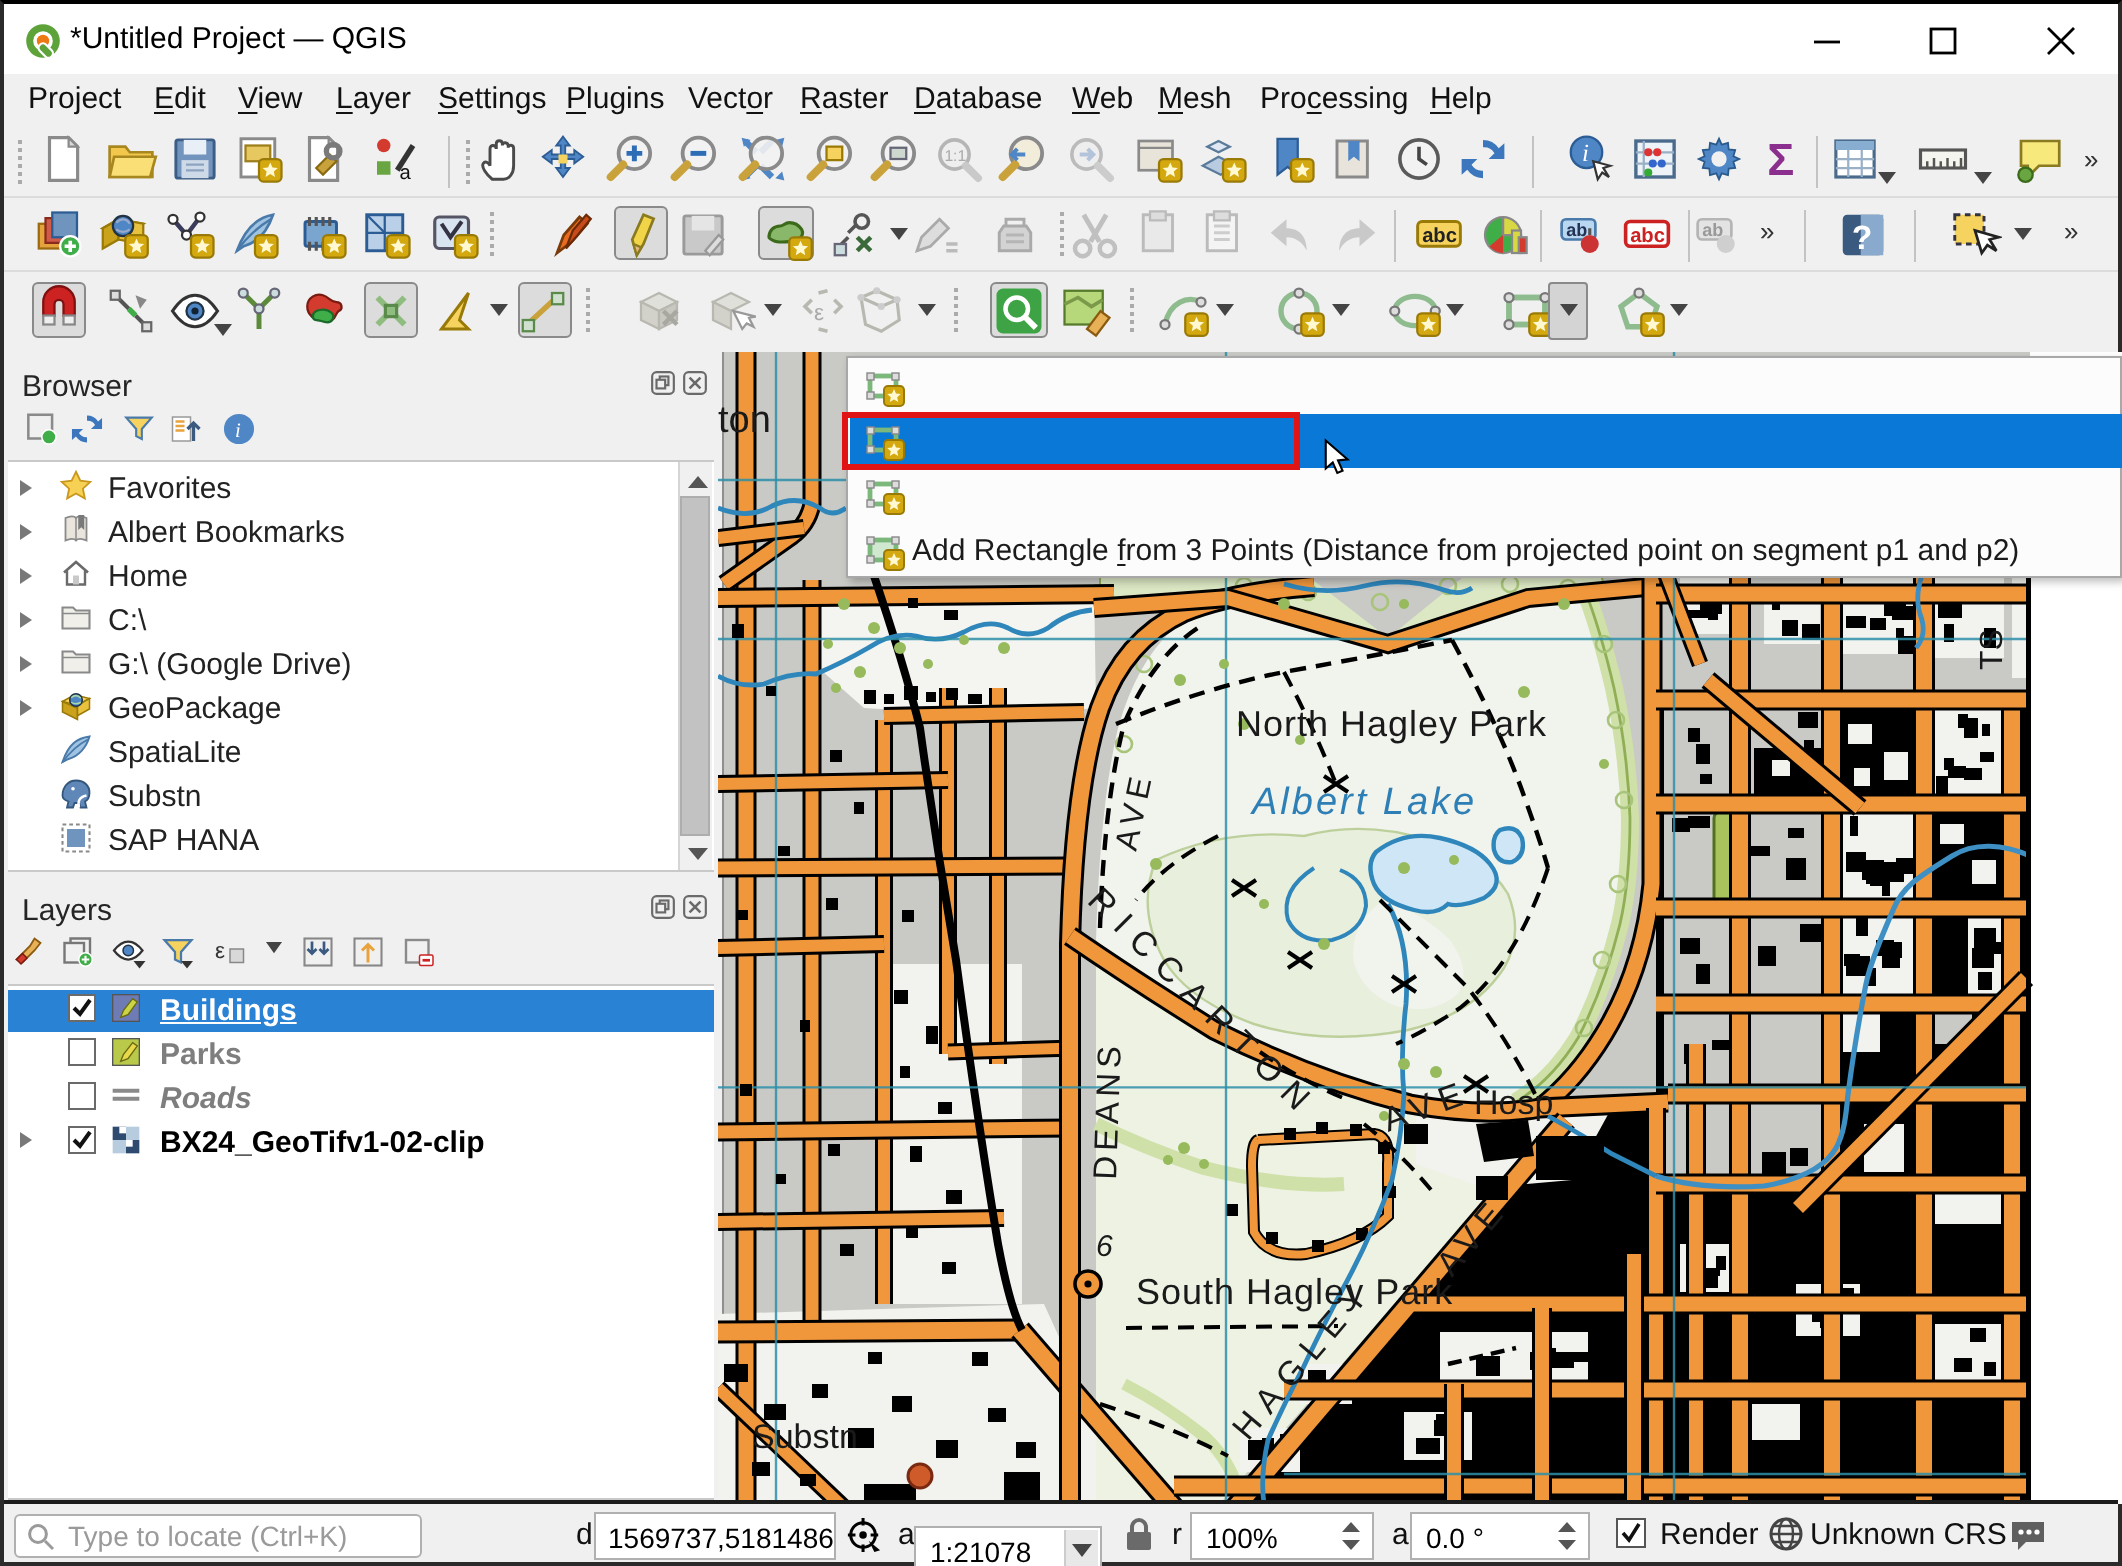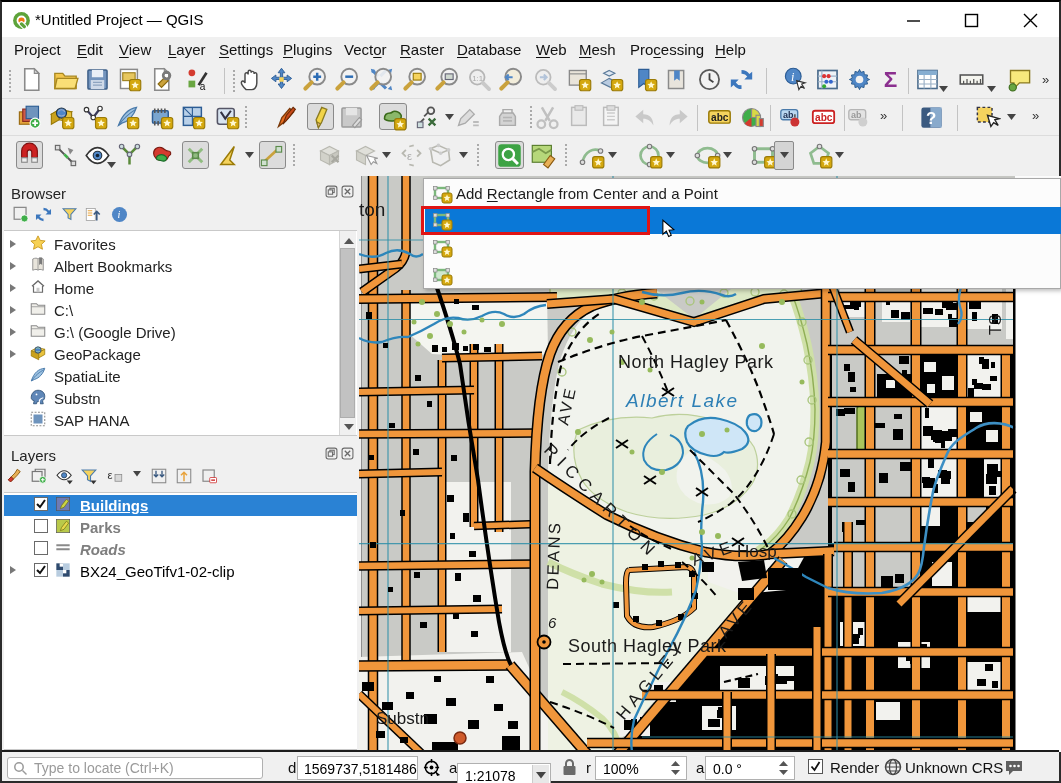--- a/index.html
+++ b/index.html
@@ -687,21 +687,21 @@
         </svg>
       </div>
 <svg class="ic" style="left:53px;top:386px" width="16" height="16" viewBox="0 0 24 24">
         <rect x="2" y="2" width="10" height="10" fill="#2e4a6e"></rect>
         <rect x="12" y="2" width="10" height="10" fill="#b8ccdf"></rect>
         <rect x="2" y="12" width="10" height="10" fill="#b8ccdf"></rect>
         <rect x="12" y="12" width="10" height="10" fill="#2e4a6e"></rect>
         <rect x="12" y="12" width="5" height="5" fill="#fff"></rect>
         <rect x="7" y="2" width="5" height="5" fill="#fff"></rect>
       </svg>
-<span class="abs" style="left:78px;top:387px;font-size:15px;font-weight:normal;color:#000">BX24_GeoTifv1-02-clip</span>
+<span class="abs" style="left:78px;top:387px;font-size:15px;font-weight:bold;color:#000">BX24_GeoTifv1-02-clip</span>
 </div>
 <svg id="map" width="702" height="576" viewBox="357 174 702 576">
       <rect x="357" y="174" width="656" height="576" fill="#c9cac6"></rect>
       <rect x="357" y="174" width="2" height="576" fill="#f0f0f0"></rect>
       <rect x="359" y="174" width="1" height="576" fill="#8f8f8f"></rect>
       <rect x="1013" y="174" width="46" height="576" fill="#fff"></rect>
       <path d="M405,330 L408,292 L545,290 L546,352 L500,356 L430,352 Z" fill="#f4f5f0"></path>
       <rect x="437" y="480" width="72" height="170" fill="#f2f2ee"></rect>
       <path d="M357,655 L520,650 L545,705 L565,752 L357,752 Z" fill="#f2f2ee"></path>
       <path d="M546,468 Q548,400 557,362 Q566,330 584,313 L612,299 L692,321 L762,299 L790,291 Q798,312 805,342 Q812,375 813,407 Q813,438 808,460 Q800,492 787,517 Q773,540 752,551 Q725,558 694,554 Q660,546 618,524 Q585,505 562,486 Z" fill="#f1f3ed"></path>
@@ -1110,23 +1110,20 @@
     </svg>
 <div id="cmenu">
 <svg class="ic" style="left:9px;top:5px" width="20" height="20" viewBox="0 0 20 20">
 <rect x="2" y="4" width="13" height="10" fill="none" stroke="#7cb87c" stroke-width="2.4"></rect>
 <rect x="0.5" y="2.5" width="3.5" height="3.5" fill="#ddd" stroke="#888" stroke-width=".7"></rect>
 <rect x="13" y="2.5" width="3.5" height="3.5" fill="#ddd" stroke="#888" stroke-width=".7"></rect>
 <rect x="0.5" y="12" width="3.5" height="3.5" fill="#ddd" stroke="#888" stroke-width=".7"></rect>
 <rect x="9" y="9" width="10" height="10" rx="2" fill="#d4a80f" stroke="#9a7a07"></rect>
 <path d="M14 10.5l1 2.3 2.4.2-1.8 1.6.5 2.4-2.1-1.3-2.1 1.3.5-2.4-1.8-1.6 2.4-.2z" fill="#fff8d0"></path>
       </svg>
-      <div class="mi" style="top:1px">
-        <span class="t" style="color:#1b1b1b">Add <u>R</u>ectangle from Center and a Point</span>
-      </div>
 <div class="abs" style="left:1px;top:28px;width:636px;height:27px;background:#0a78d7"></div>
       <svg class="ic" style="left:9px;top:32px" width="20" height="20" viewBox="0 0 20 20">
 <rect x="2" y="4" width="13" height="10" fill="none" stroke="#7cb87c" stroke-width="2.4"></rect>
 <rect x="0.5" y="2.5" width="3.5" height="3.5" fill="#ddd" stroke="#888" stroke-width=".7"></rect>
 <rect x="13" y="2.5" width="3.5" height="3.5" fill="#ddd" stroke="#888" stroke-width=".7"></rect>
 <rect x="0.5" y="12" width="3.5" height="3.5" fill="#ddd" stroke="#888" stroke-width=".7"></rect>
 <rect x="9" y="9" width="10" height="10" rx="2" fill="#d4a80f" stroke="#9a7a07"></rect>
 <path d="M14 10.5l1 2.3 2.4.2-1.8 1.6.5 2.4-2.1-1.3-2.1 1.3.5-2.4-1.8-1.6 2.4-.2z" fill="#fff8d0"></path>
       </svg>
 <svg class="ic" style="left:9px;top:59px" width="20" height="20" viewBox="0 0 20 20">
@@ -1138,27 +1135,30 @@
 <path d="M14 10.5l1 2.3 2.4.2-1.8 1.6.5 2.4-2.1-1.3-2.1 1.3.5-2.4-1.8-1.6 2.4-.2z" fill="#fff8d0"></path>
       </svg>
 <svg class="ic" style="left:9px;top:87px" width="20" height="20" viewBox="0 0 20 20">
 <rect x="2" y="4" width="13" height="10" fill="#cfe8cf" stroke="#7cb87c" stroke-width="2.4"></rect>
 <rect x="0.5" y="2.5" width="3.5" height="3.5" fill="#ddd" stroke="#888" stroke-width=".7"></rect>
 <rect x="13" y="2.5" width="3.5" height="3.5" fill="#ddd" stroke="#888" stroke-width=".7"></rect>
 <rect x="0.5" y="12" width="3.5" height="3.5" fill="#ddd" stroke="#888" stroke-width=".7"></rect>
 <rect x="9" y="9" width="10" height="10" rx="2" fill="#d4a80f" stroke="#9a7a07"></rect>
 <path d="M14 10.5l1 2.3 2.4.2-1.8 1.6.5 2.4-2.1-1.3-2.1 1.3.5-2.4-1.8-1.6 2.4-.2z" fill="#fff8d0"></path>
       </svg>
+      <div class="mi" style="top:83px">
+        <span class="t" style="color:#1b1b1b">Add Rectangle <u>f</u>rom 3 Points (Distance from projected point on segment p1 and p2)</span>
+      </div>
 <div class="abs" style="left:-3.5px;top:27px;width:229px;height:29px;border:3.5px solid #e01414"></div>
 <svg class="ic" style="left:238px;top:40px" width="14" height="20" viewBox="0 0 16 22">
 <path d="M1 1l0 16 4-3.5 2.6 6 3-1.3-2.6-5.8 5.5-.6z" fill="#fff" stroke="#000" stroke-width="1.2"></path>
       </svg>
 </div>
 <div id="status">
-<div class="sbox" style="left:5px;top:5px;width:256px;height:22px;border-radius:3px">
+<div class="sbox" style="left:5px;top:5px;width:204px;height:22px;border-radius:3px">
         <svg style="position:absolute;left:5px;top:3px" width="15" height="15" viewBox="0 0 15 15">
           <circle cx="6" cy="6" r="4.2" fill="none" stroke="#9a9a9a" stroke-width="1.5"></circle>
           <path d="M9.5 9.5l4 4" stroke="#9a9a9a" stroke-width="1.5"></path>
         </svg>
         <span style="position:absolute;left:26px;top:2px;color:#9a9a9a;font-size:14px">Type to locate (Ctrl+K)</span>
       </div>
 <span class="abs" style="left:286px;top:7px">d</span>
 <div class="sbox" style="left:295px;top:4px;width:121px;height:24px">
         <span style="position:absolute;left:6px;top:4px;font-size:14px">1569737,5181486</span>
       </div>

